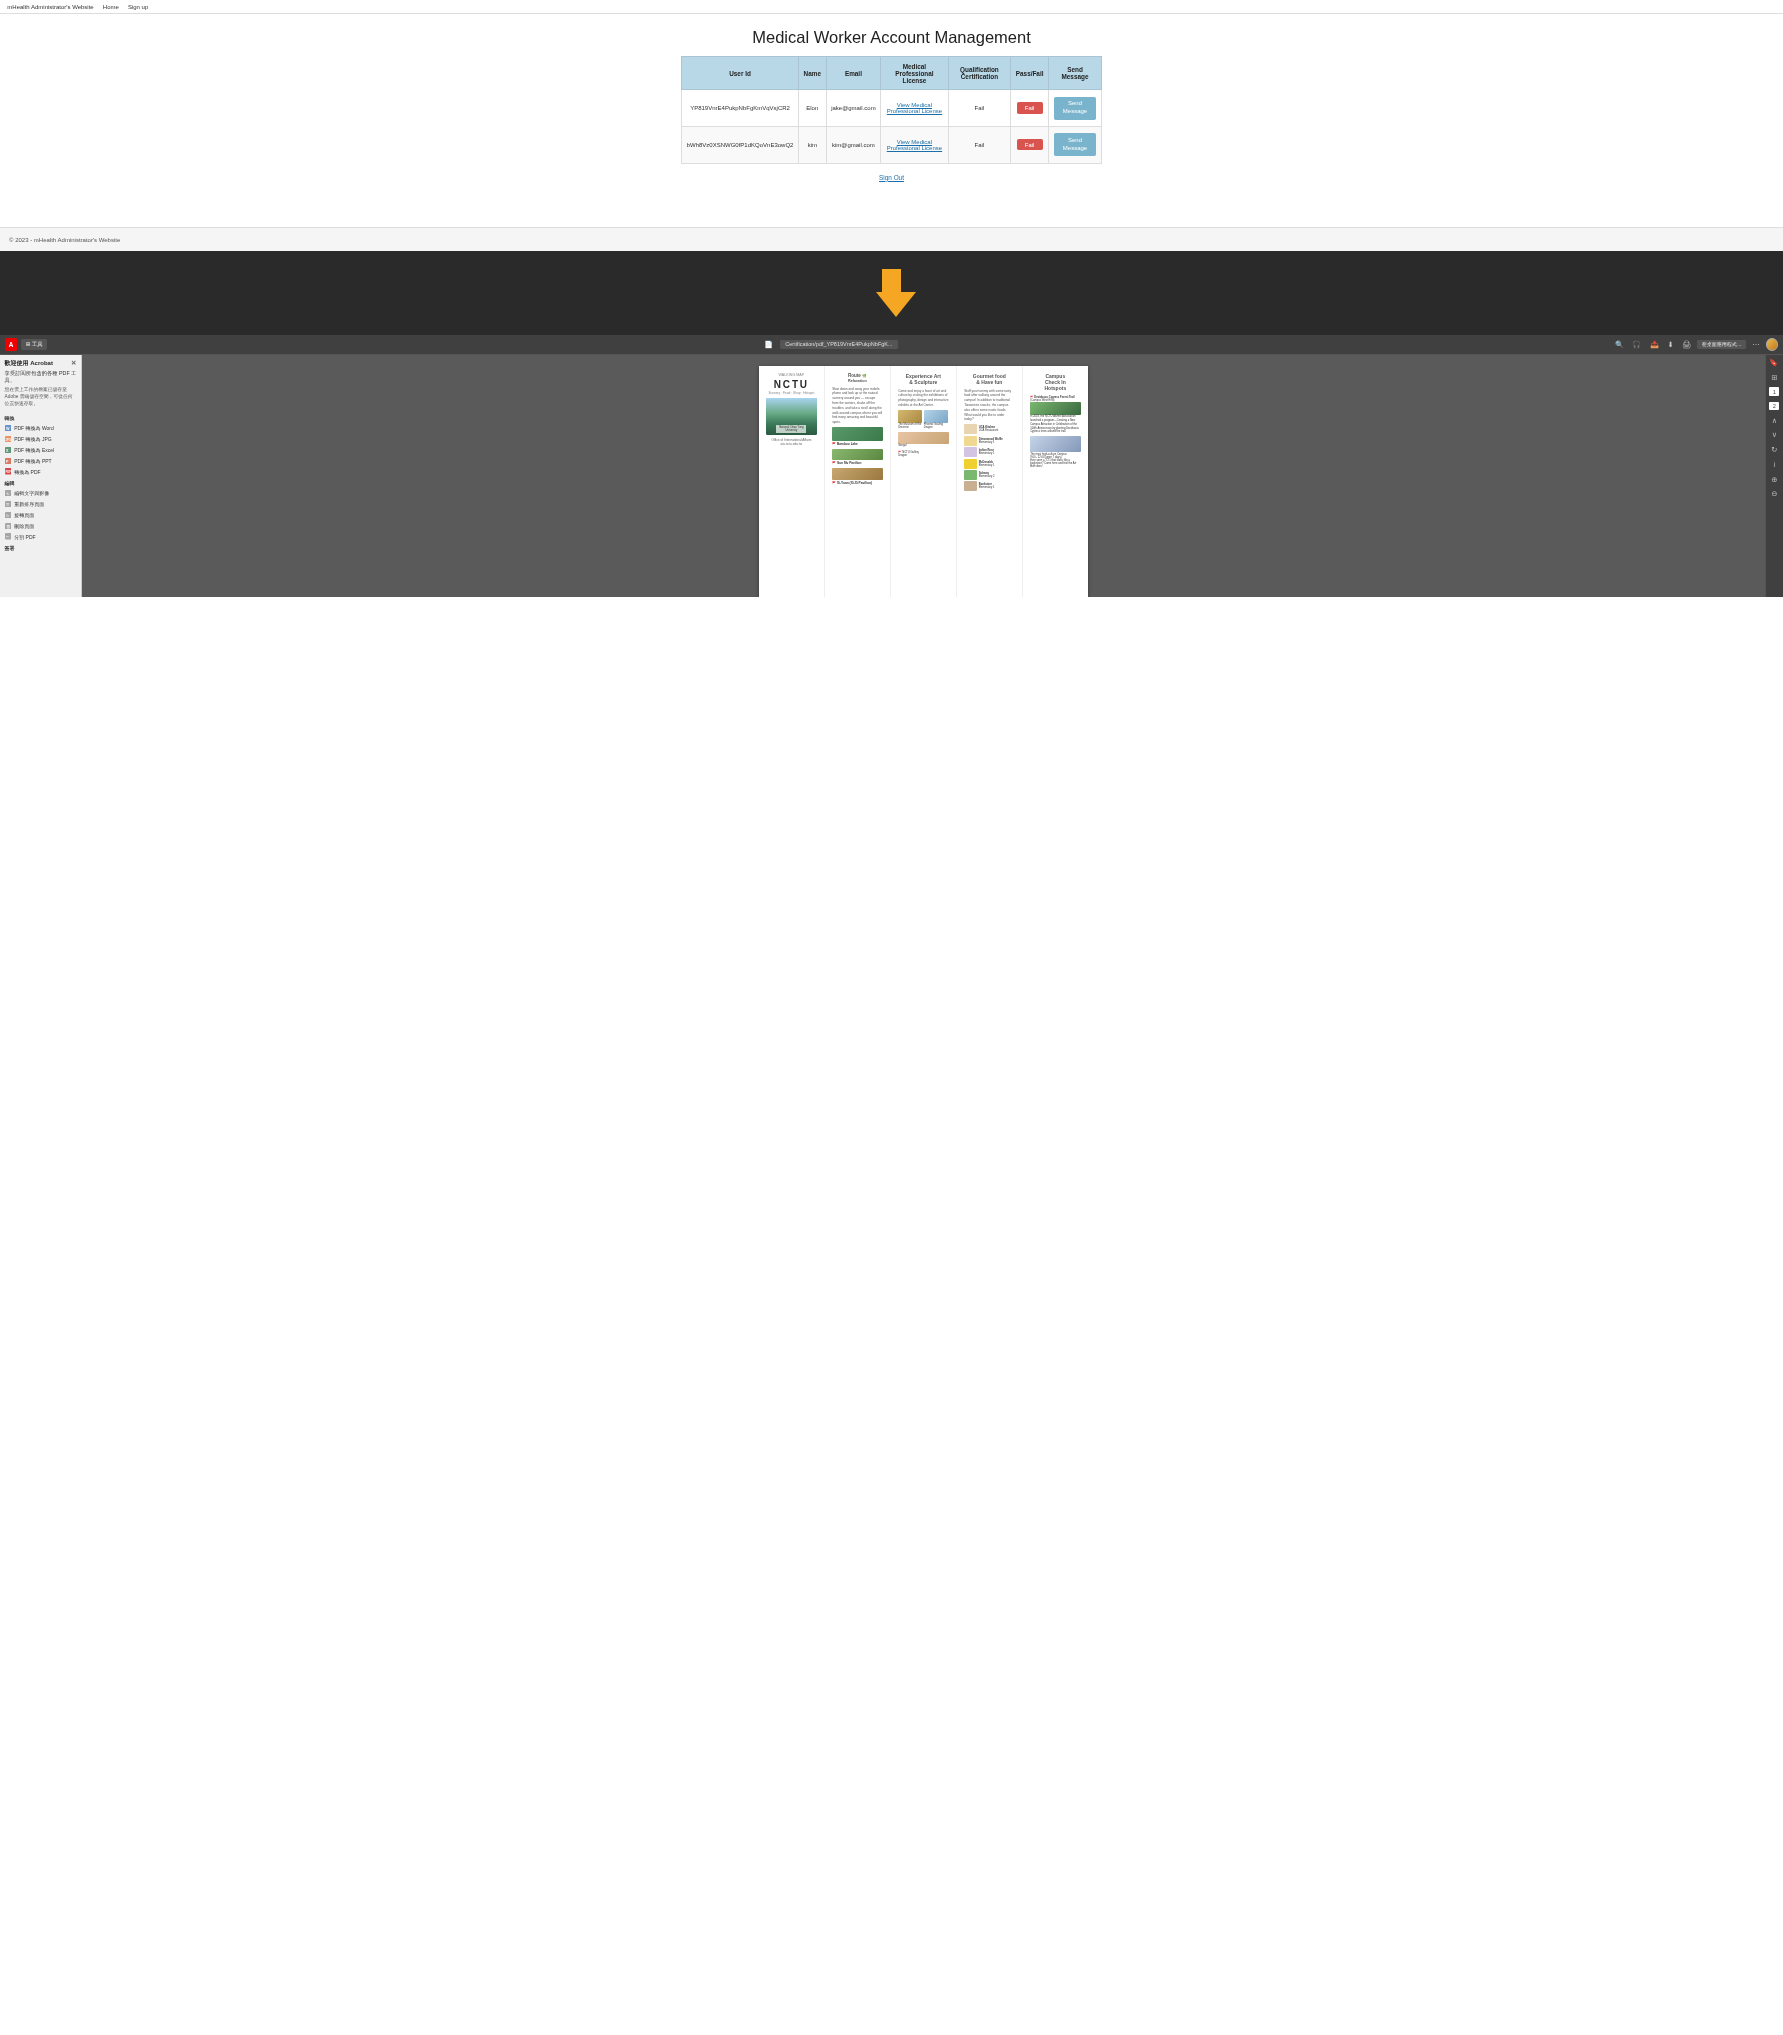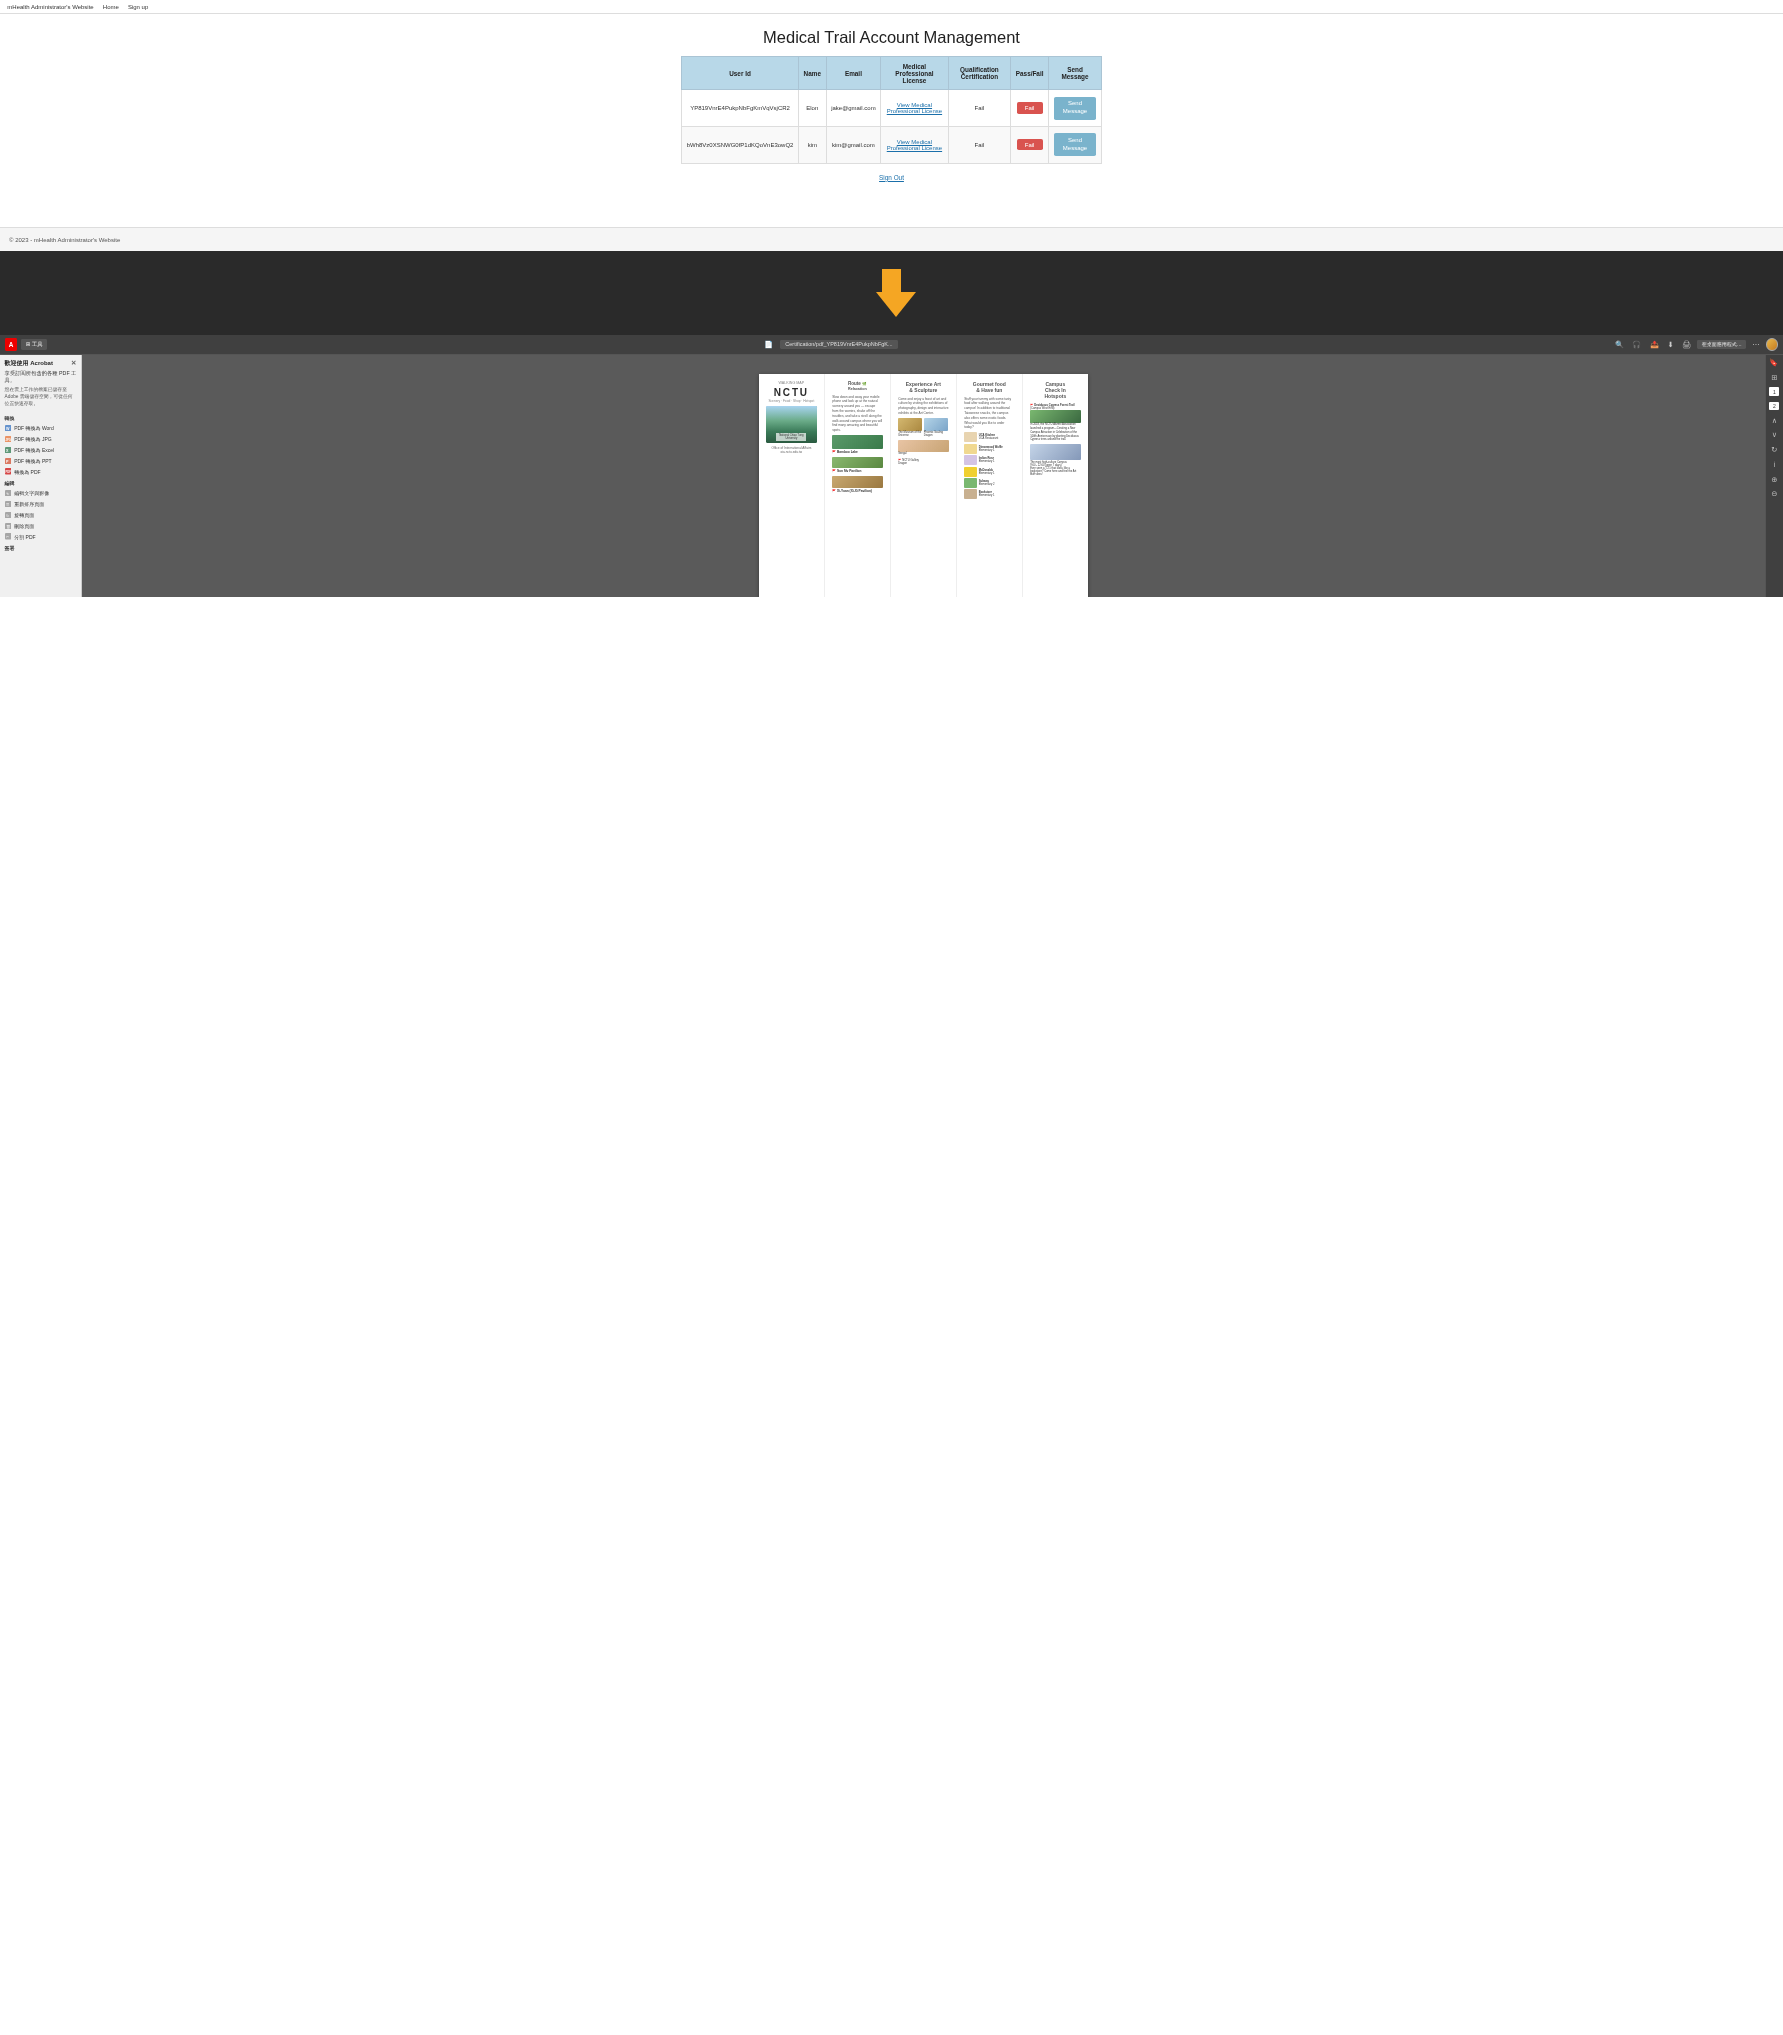--- a/index.html
+++ b/index.html
@@ -291,21 +291,21 @@
       width: 6.4px;
       height: 6.4px;
       opacity: 0.7;
     }
 
     
     .pdf-content {
       flex: 1;
       background: #5a5a5a;
       overflow: auto;
-      padding: 19px;
+      padding: 11px;
       display: flex;
       flex-direction: column;
       align-items: center;
       gap: 6.9px;
     }
 
     .pdf-page {
       background: #fff;
       width: 329px;
       min-height: 238px;
@@ -374,21 +374,21 @@
 </head>
 <body>
 
 <nav class="top-nav">
   <span class="nav-brand">mHealth Administrator's Website</span>
   <a class="nav-link">Home</a>
   <a class="nav-link">Sign up</a>
 </nav>
 
 <div class="main-content">
-  <h1 class="page-title">Medical Trail Account Management</h1>
+  <h1 class="page-title">Medical Worker Account Management</h1>
 
   <table class="data-table">
     <thead>
       <tr>
         <th>User Id</th>
         <th>Name</th>
         <th>Email</th>
         <th>Medical Professional License</th>
         <th>Qualification Certification</th>
         <th>Pass/Fail</th>

